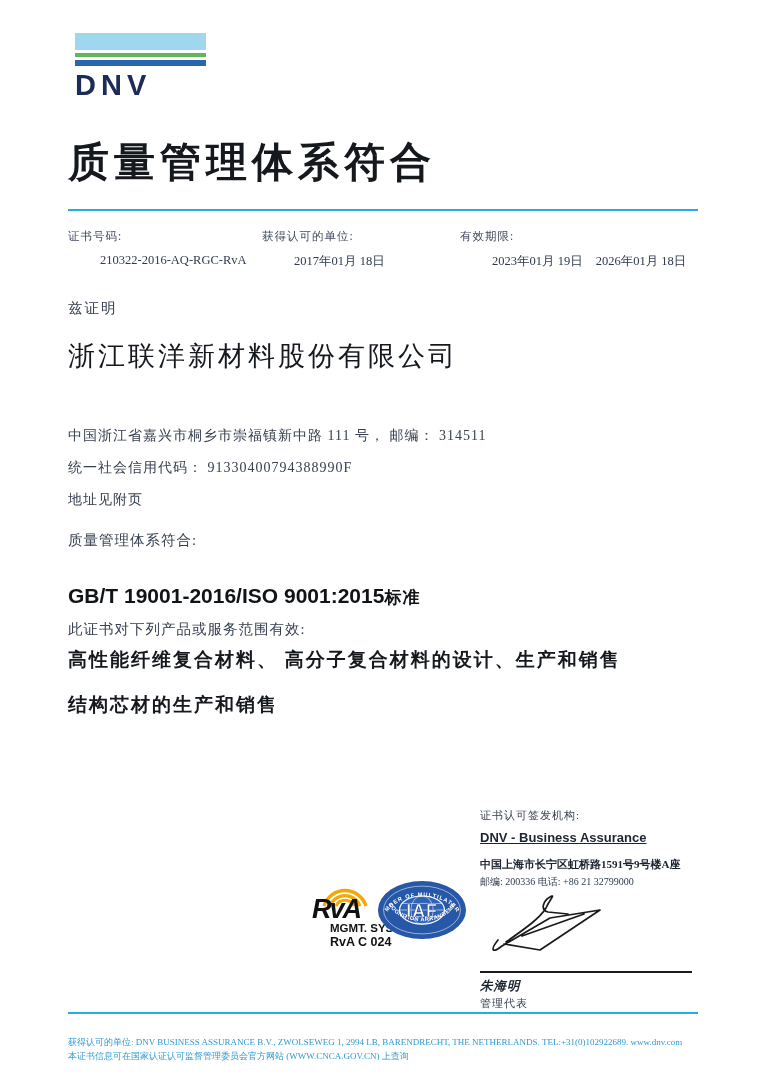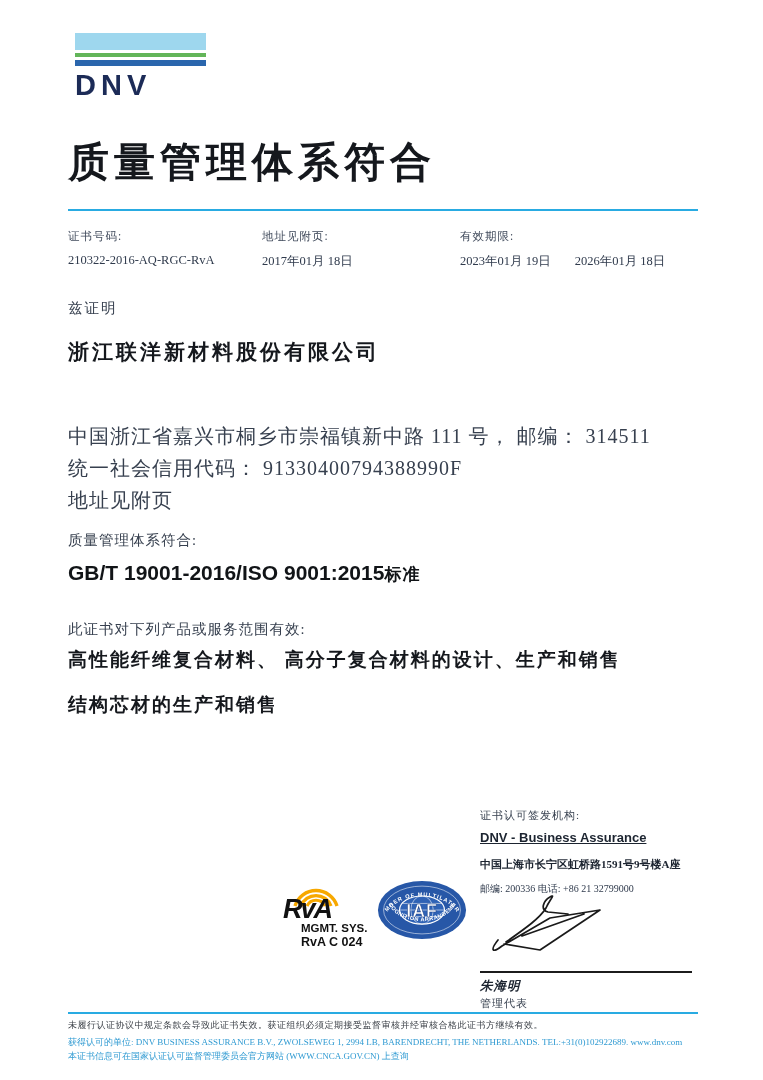--- a/index.html
+++ b/index.html
@@ -23,51 +23,51 @@
     position:absolute;left:68px;top:136px;width:630px;
     font-size:41px;font-weight:bold;color:#15181d;letter-spacing:5px;line-height:1.3;
   }
   .rule-cyan{position:absolute;left:68px;width:630px;height:2px;background:#29abe2;}
   .rule-title{top:209px;}
   .rule-footer{top:1012px;}
   
   .info-row{position:absolute;left:68px;top:229px;width:630px;display:flex;}
   .info-col{font-size:11.5px;}
   .info-col .label{color:#414b5c;letter-spacing:1px;}
-  .info-col .value{margin-top:9px;font-size:12.5px;color:#2f3a4c;}
+  .info-col .value{margin-top:9px;font-size:12.5px;color:#2f3a4c;margin-left:32px;}
   .col-number{width:194px;}
   .col-first{width:198px;}
   .col-valid{flex:1;}
-  .valid-values{display:flex;gap:24px;}
+  .valid-values{display:flex;gap:13px;}
   
   .certify-intro{position:absolute;left:68px;top:299px;font-size:14.5px;letter-spacing:2px;}
   .company-name{
-    position:absolute;left:68px;top:338px;font-size:21px;font-weight:bold;
+    position:absolute;left:68px;top:338px;font-size:27px;font-weight:normal;
     color:#15181d;letter-spacing:3px;
   }
-  .addr-block{position:absolute;left:68px;top:420px;font-size:20px;line-height:32px;letter-spacing:1px;}
+  .addr-block{position:absolute;left:68px;top:420px;font-size:14px;line-height:32px;letter-spacing:1px;}
   .std-intro{position:absolute;left:68px;top:531px;font-size:14.5px;letter-spacing:1px;}
-  .std-line{position:absolute;left:68px;top:561px;color:#111417;text-align:right;}
+  .std-line{position:absolute;left:68px;top:584px;color:#111417;text-align:right;}
   .std-name{font-family:"Liberation Sans", sans-serif;font-size:21px;font-weight:bold;letter-spacing:0;}
   .std-suffix{font-size:17px;font-weight:bold;letter-spacing:1px;}
   .scope-intro{position:absolute;left:68px;top:620px;font-size:14.5px;letter-spacing:1px;}
   .scope-line{position:absolute;left:68px;font-size:19px;font-weight:bold;color:#15181d;letter-spacing:2px;}
   .scope-1{top:647px;}
   .scope-2{top:692px;}
   
   .issue-left{position:absolute;left:68px;top:808px;}
   .issue-left .label{font-size:11px;letter-spacing:1px;}
   .issue-left .value{margin-top:7px;font-size:13.5px;font-weight:bold;color:#1c2430;letter-spacing:1px;}
   .issue-right{position:absolute;left:480px;top:808px;width:230px;}
   .issue-right .label{font-size:11px;letter-spacing:1px;}
   .issuer-name{margin-top:7px;font-family:"Liberation Sans", sans-serif;font-size:13px;font-weight:bold;color:#1c2430;text-decoration:underline;}
   .issuer-address{margin-top:12px;font-size:11px;font-weight:bold;color:#1c2430;}
-  .issuer-contact{margin-top:10px;font-size:10px;color:#2f3a4c;}
+  .issuer-contact{margin-top:3px;font-size:10px;color:#2f3a4c;}
   
-  .rva-logo{position:absolute;left:279px;top:872px;}
+  .rva-logo{position:absolute;left:308px;top:872px;}
   .iaf-logo{position:absolute;left:377px;top:879px;}
   .signature{position:absolute;left:488px;top:884px;}
   .sig-rule{position:absolute;left:480px;top:971px;width:212px;height:2px;background:#1c1c1c;}
   .sig-name{position:absolute;left:480px;top:978px;font-size:12.5px;font-weight:bold;color:#1c2430;letter-spacing:1px;font-style:italic;}
   .sig-role{position:absolute;left:480px;top:996px;font-size:11px;letter-spacing:1px;}
   
   .footer-1{position:absolute;left:68px;top:1019px;width:640px;font-size:9px;color:#3a3f46;letter-spacing:0.5px;}
   .footer-2{position:absolute;left:68px;top:1036px;width:660px;font-size:9px;color:#2f9ad2;}
   .footer-3{position:absolute;left:68px;top:1050px;width:640px;font-size:9px;color:#2f9ad2;}
 </style>
@@ -85,21 +85,21 @@
 
   <div class="title">质量管理体系符合</div>
   <div class="rule-cyan rule-title"></div>
 
   <div class="info-row">
     <div class="info-col col-number">
       <div class="label">证书号码:</div>
       <div class="value">210322-2016-AQ-RGC-RvA</div>
     </div>
     <div class="info-col col-first">
-      <div class="label">地址见附页:</div>
+      <div class="label">获得认可的单位:</div>
       <div class="value">2017年01月 18日</div>
     </div>
     <div class="info-col col-valid">
       <div class="label">有效期限:</div>
       <div class="value valid-values">
         <span>2023年01月 19日</span>
         <span>2026年01月 18日</span>
       </div>
     </div>
   </div>
@@ -169,17 +169,16 @@
       <path d="M10 56 C2 66 4 70 14 62 L62 34 L112 26 L52 66 L16 60
                M18 58 C38 44 52 34 58 24 C62 15 68 10 62 13 C55 17 52 26 60 28 L80 30
                M34 52 L96 30" fill="none" stroke="#1a1a1a" stroke-width="1.7" stroke-linecap="round" stroke-linejoin="round"></path>
     </svg>
   </div>
   <div class="sig-rule"></div>
   <div class="sig-name">朱海明</div>
   <div class="sig-role">管理代表</div>
 
   <div class="rule-cyan rule-footer"></div>
-  <div class="footer-1">未履行认证协议中规定条款会导致此证书失效。获证组织必须定期接受监督审核并经审核合格此证书方继续有效。</div>
   <div class="footer-2">获得认可的单位: DNV BUSINESS ASSURANCE B.V., ZWOLSEWEG 1, 2994 LB, BARENDRECHT, THE NETHERLANDS. TEL:+31(0)102922689. www.dnv.com</div>
   <div class="footer-3">本证书信息可在国家认证认可监督管理委员会官方网站 (WWW.CNCA.GOV.CN) 上查询</div>
 
 </div>
 
 </body></html>

